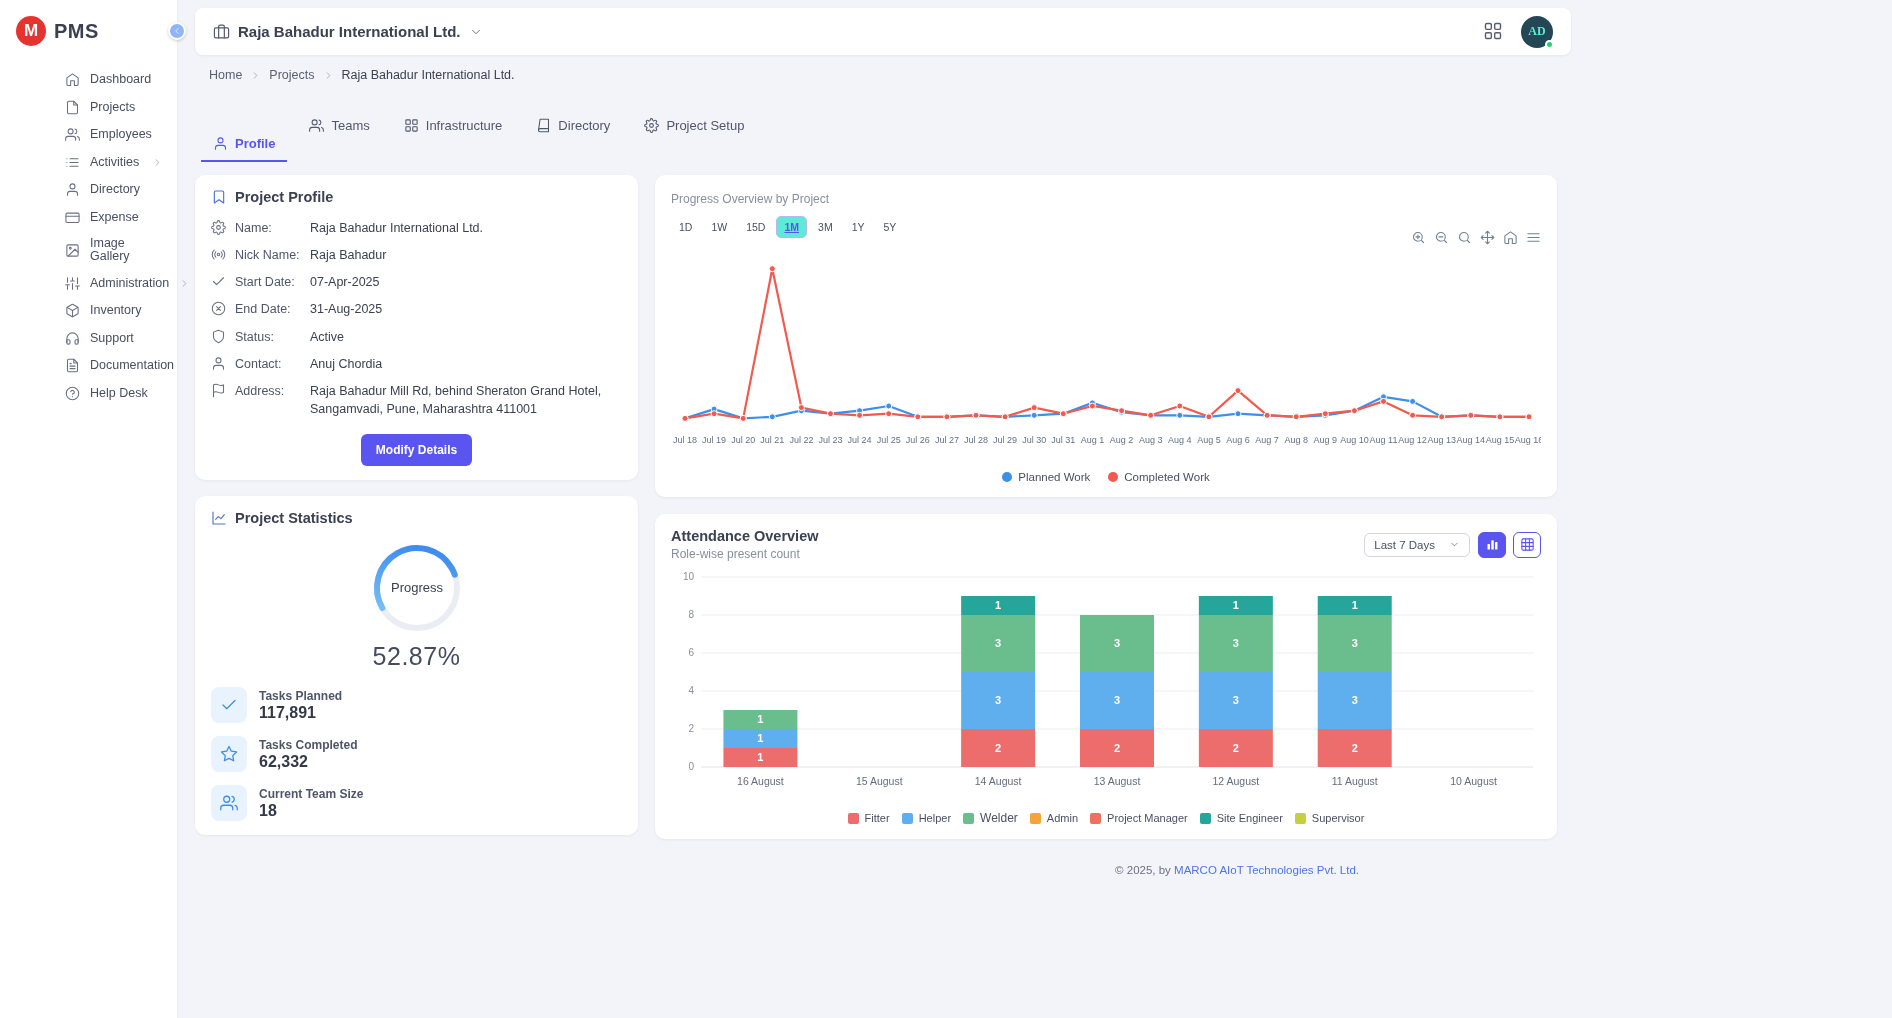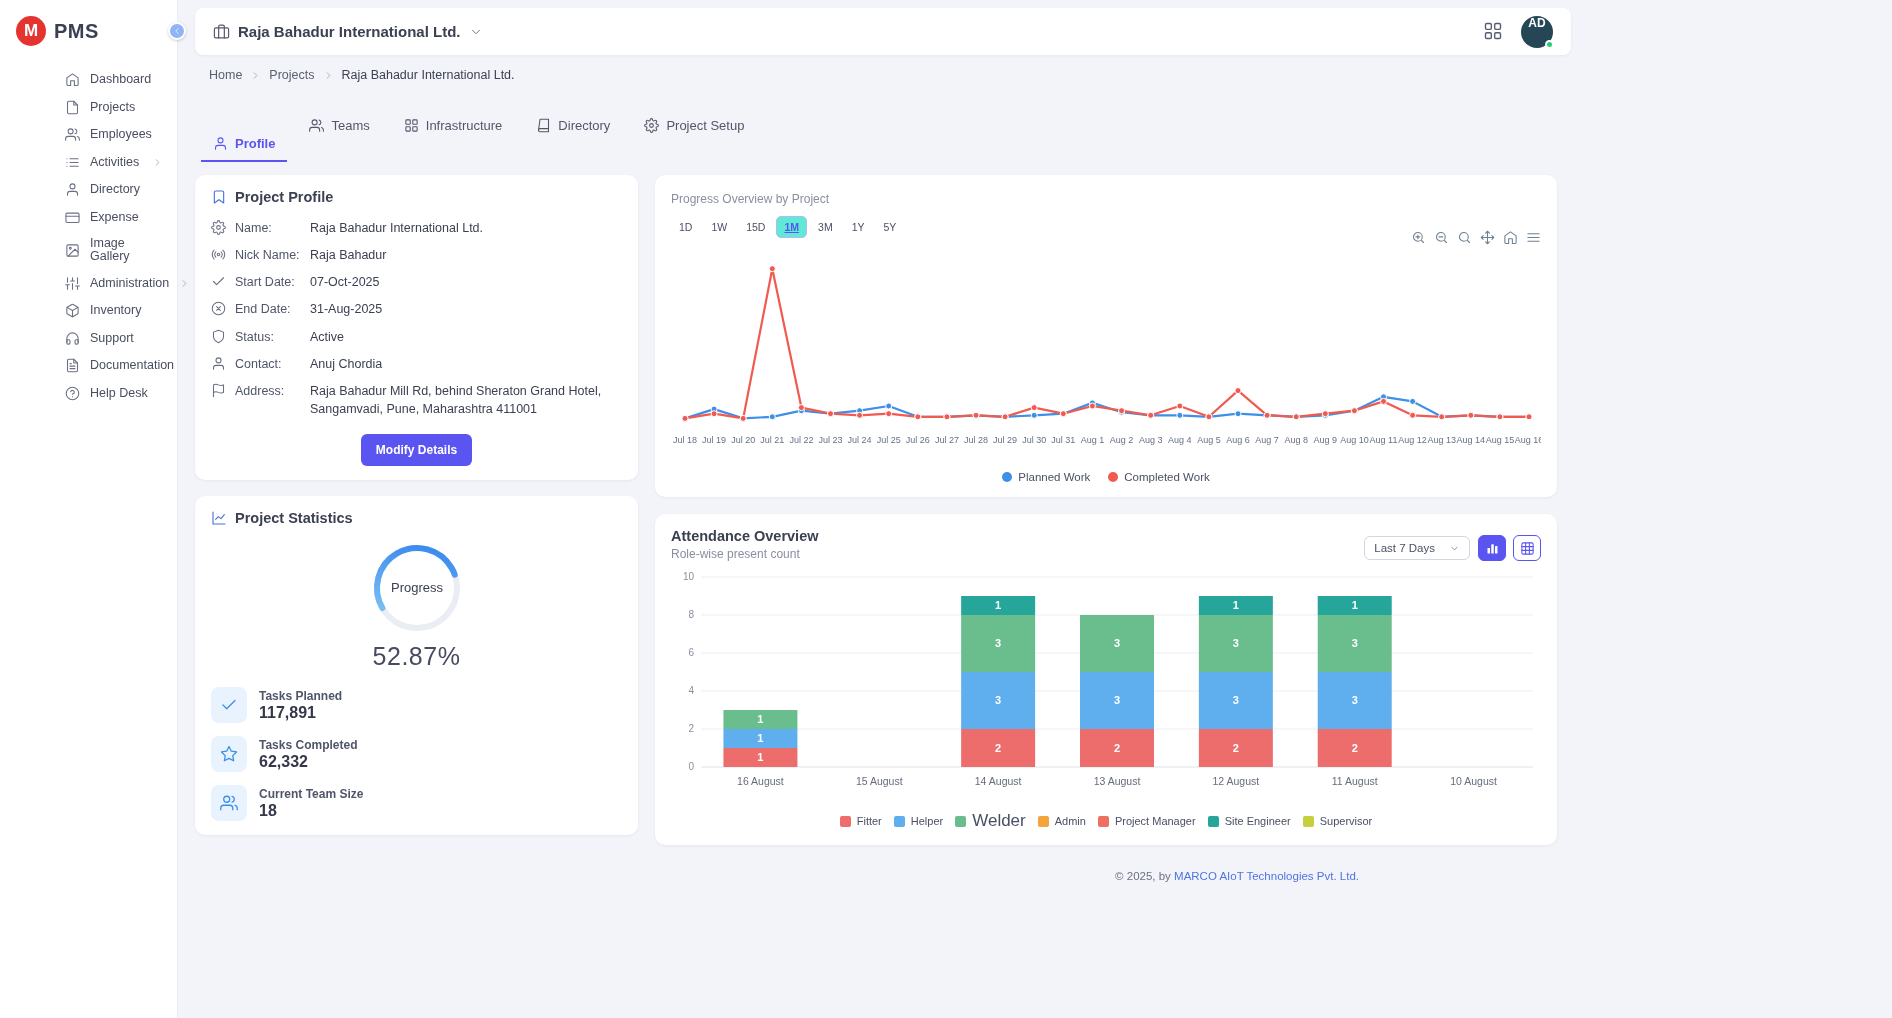--- a/index.html
+++ b/index.html
@@ -55,23 +55,23 @@
   .company-sel { display:flex; align-items:center; gap:8px; cursor:pointer; }
   .company-sel .ico { width:17px; height:17px; color:#555b6e; display:flex; }
   .company-sel .ico svg { width:17px; height:17px; }
   .company-name { font-size:15px; font-weight:bold; color:#3c4152; }
   .company-sel .chev { width:14px; height:14px; color:#777; display:flex; }
   .company-sel .chev svg { width:14px; height:14px; }
   .topbar-right { margin-left:auto; display:flex; align-items:center; gap:16px; }
   .apps-btn { width:22px; height:22px; color:#565d72; cursor:pointer; display:flex; }
   .apps-btn svg { width:20px; height:20px; }
   .avatar {
-    width:32px; height:32px; border-radius:50%; background:#254655; color:#ffffff;
-    font-size:12px; font-weight:bold; display:flex; align-items:flex-start; justify-content:center;
-    position:relative; cursor:pointer;
+    width:32px; height:32px; border-radius:50%; background:#254655; color:#5eead4;
+    font-size:12px; font-weight:bold; display:flex; align-items:center; justify-content:center;
+    position:relative; cursor:pointer;font-family:Liberation Serif, serif;
   }
   .avatar .dot {
     position:absolute; right:-1px; bottom:-1px; width:9px; height:9px;
     background:#2ecc71; border:2px solid #fff; border-radius:50%;
   }
 
   .breadcrumb { display:flex; align-items:center; gap:8px; margin:13px 2px 0 14px; font-size:12.5px; color:#5a6072; }
   .breadcrumb .crumb { cursor:pointer; }
   .breadcrumb .crumb.current { color:#3c4152; cursor:default; }
   .breadcrumb .sep { width:11px; height:11px; color:#9aa0ae; display:flex; }
@@ -138,21 +138,21 @@
   .range-btn.active { color:var(--accent); border-color:#b9b6f8; background:#5eead4; font-weight:bold;text-decoration:underline; }
   .apex-toolbar { margin-left:auto; display:flex; gap:8px; margin-top:14px; }
   .apex-tool { width:15px; height:15px; color:#6e8192; cursor:pointer; display:flex; }
   .apex-tool svg { width:15px; height:15px; }
   .legend-row { display:flex; justify-content:center; gap:18px; margin-top:4px; }
   .legend-item { display:flex; align-items:center; gap:6px; font-size:11.5px; color:#4a4f63; cursor:pointer; }
   .legend-dot { width:10px; height:10px; border-radius:50%; }
   .legend-sq { width:11px; height:11px; border-radius:2px; }
 
   
-  .att-head { display:flex; align-items:flex-end;gap:8px; }
+  .att-head { display:flex; align-items:center;gap:8px; }
   .att-controls { margin-left:auto; display:flex; align-items:center; gap:8px; }
   .select-box {
     display:flex; align-items:center; gap:14px; border:1px solid #d3d6e0;
     border-radius:6px; padding:5px 9px; font-size:11.5px; color:#4a4f63; cursor:pointer;
     background:#fff;
   }
   .select-box .chev { width:11px; height:11px; display:flex; color:#777; }
   .select-box .chev svg { width:11px; height:11px; }
   .toggle-btn {
     width:28px; height:26px; border-radius:6px; border:1px solid var(--accent);
@@ -440,21 +440,21 @@
                 <span class="flabel">Nick Name:</span>
                 <span class="fvalue">Raja Bahadur</span>
               </div>
               <div class="field">
                 <span class="ico">
                   <svg class="icon-stroke" viewBox="0 0 24 24">
                     <path d="M20 6 9 17l-5-5"></path>
                   </svg>
                 </span>
                 <span class="flabel">Start Date:</span>
-                <span class="fvalue">07-Oct-2025</span>
+                <span class="fvalue">07-Apr-2025</span>
               </div>
               <div class="field">
                 <span class="ico">
                   <svg class="icon-stroke" viewBox="0 0 24 24">
                     <circle cx="12" cy="12" r="10"></circle>
                     <path d="M15 9l-6 6M9 9l6 6"></path>
                   </svg>
                 </span>
                 <span class="flabel">End Date:</span>
                 <span class="fvalue">31-Aug-2025</span>
@@ -809,21 +809,21 @@
             </svg>
           <div class="legend-row" id="barLegend" style="gap: 12px;">
               <span class="legend-item" style="font-size: 11px;">
                 <span class="legend-sq" style="background:#ed6d6d"></span>
                 <span>Fitter</span>
               </span>
               <span class="legend-item" style="font-size: 11px;">
                 <span class="legend-sq" style="background:#5fafef"></span>
                 <span>Helper</span>
               </span>
-              <span class="legend-item" style="font-size: 17px;">
+              <span class="legend-item" style="font-size: 12px;">
                 <span class="legend-sq" style="background:#6abe8e"></span>
                 <span>Welder</span>
               </span>
               <span class="legend-item" style="font-size: 11px;">
                 <span class="legend-sq" style="background:#f3a43b"></span>
                 <span>Admin</span>
               </span>
               <span class="legend-item" style="font-size: 11px;">
                 <span class="legend-sq" style="background:#ee7060"></span>
                 <span>Project Manager</span>

